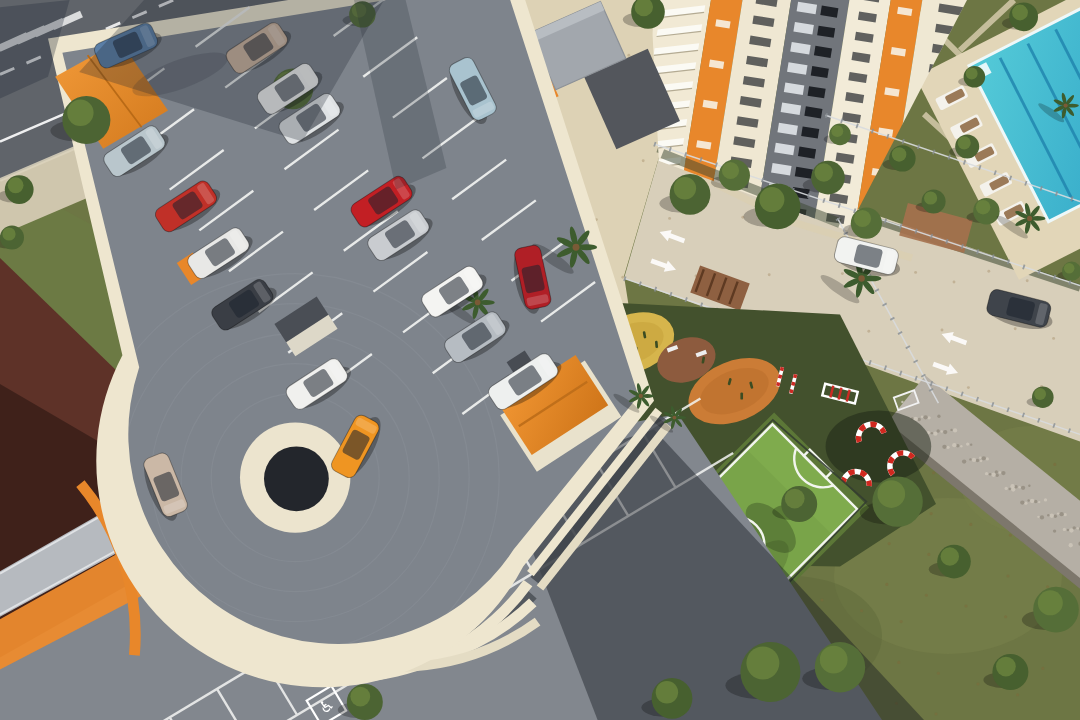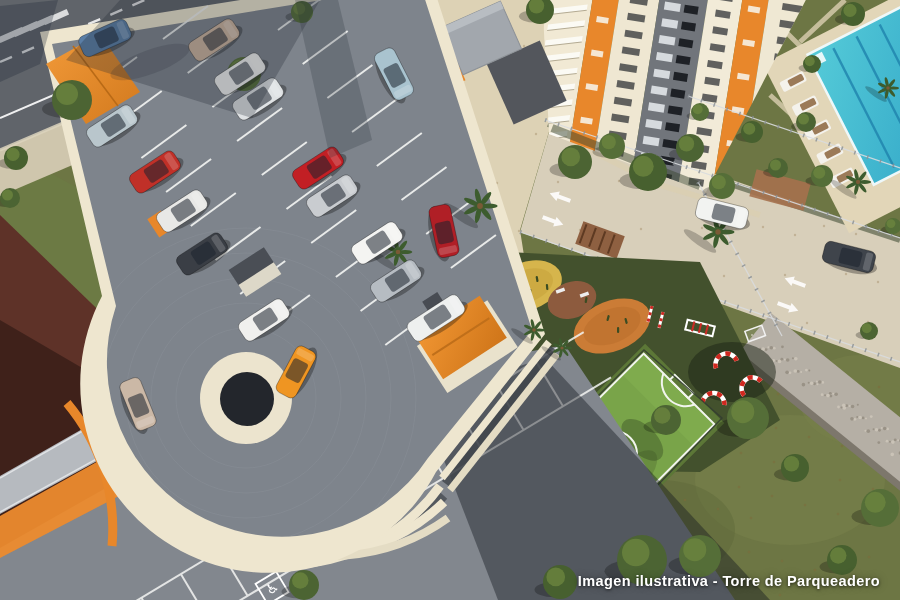--- a/index.html
+++ b/index.html
@@ -1067,14 +1067,13 @@
       </g>
 
   <g>
     <polygon points="120,0 320,0 252,118 66,60" fill="#1f2734" opacity="0.28"></polygon>
     <polygon points="0,6 58,0 40,64 0,82" fill="#1f2734" opacity="0.3"></polygon>
     <polygon points="295,0 338,0 372,140 330,158" fill="#1f2734" opacity="0.22"></polygon>
     <ellipse cx="150" cy="62" rx="42" ry="12" fill="#1f2734" opacity="0.18" transform="rotate(-20 150 62)"></ellipse>
   </g>
 </svg>
 
-<div class="caption">Imagen ilustrativa - Torre de Parqueadero</div>
 </div>
 
 </body></html>

